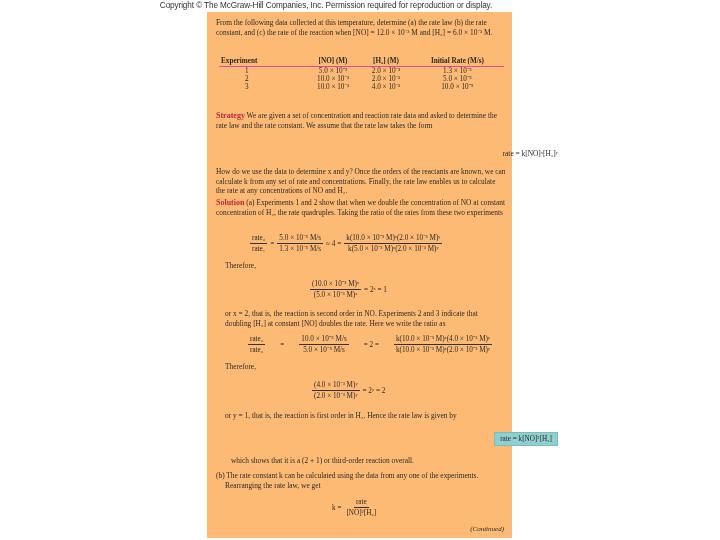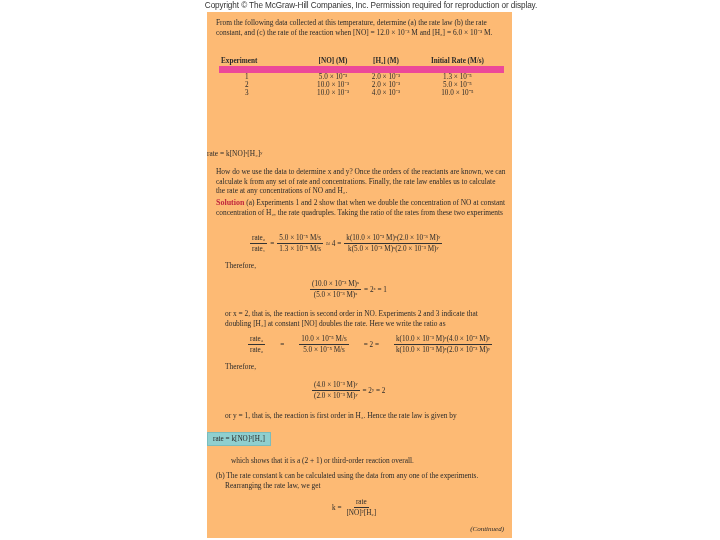--- a/index.html
+++ b/index.html
@@ -1,34 +1,34 @@
 <!DOCTYPE html>
 <html><head>
 <meta charset="utf-8">
 <style>
   html, body { margin:0; padding:0; }
   body { width:720px; height:540px; background:#ffffff; position:relative; overflow:hidden;
          font-family:"Liberation Serif", serif; color:#2a2a2a; }
   .copyright { position:absolute; left:0; top:1px; width:652px; text-align:center;
-               font-family:"Liberation Sans", sans-serif; font-size:8.2px; color:#333; letter-spacing:-0.1px;margin-left:45px; }
+               font-family:"Liberation Sans", sans-serif; font-size:8.2px; color:#333; letter-spacing:-0.1px; }
   .page { position:absolute; left:207px; top:12px; width:305px; height:526px; background:#fdba74; }
   .txt { position:absolute; font-size:7.4px; line-height:9.6px; color:#2b2b2b; }
   .p { left:9px; width:290px; }
   .indent { left:18px; width:280px; }
   table.data { position:absolute; left:12px; top:45px; width:285px; border-collapse:collapse; font-size:7.2px; }
-  table.data th { font-weight:bold; border-bottom:7px solid #ec4899; padding:0 0 1px 0; text-align:center; }
+  table.data th { font-weight:bold; border-bottom:1px solid #ec4899; padding:0 0 1px 0; text-align:center; }
   table.data td { text-align:center; padding:0; line-height:8.2px; }
   table.data th:first-child, table.data td:first-child { text-align:left; padding-left:2px; width:60px; }
   table.data td:first-child { padding-left:26px; }
   .kw { color:#c0273e; font-weight:bold; font-size:8px; }
   .eq { position:absolute; font-size:7.2px; color:#2b2b2b; display:flex; align-items:center; }
   .frac { display:inline-flex; flex-direction:column; align-items:center; margin:0 3px; }
   .frac .num { border-bottom:1px solid #333; padding:0 2px 1px 2px; line-height:8px; white-space:nowrap; }
   .frac .den { padding:1px 2px 0 2px; line-height:8px; white-space:nowrap; }
-  .center-eq { position:absolute; left:0; width:305px; text-align:left; font-size:7.4px; }
+  .center-eq { position:absolute; left:0; width:305px; text-align:right; font-size:7.4px;padding-left:46px; }
   .highlight { display:inline-block; background:#8fcfcf; padding:2px 5px; border:1px solid #7bbcbc; font-size:7.2px; }
   .cont { position:absolute; right:8px; top:513px; font-size:7px; font-style:italic; }
 </style>
 </head>
 <body>
 
 <div class="copyright">Copyright © The McGraw-Hill Companies, Inc. Permission required for reproduction or display.</div>
 
 <div class="page">
 
@@ -58,20 +58,23 @@
       </tr>
       <tr>
         <td>3</td>
         <td>10.0 × 10⁻³</td>
         <td>4.0 × 10⁻³</td>
         <td>10.0 × 10⁻⁵</td>
       </tr>
     </tbody>
   </table>
 
+  <div class="txt p" style="top:99px;">
+    <span class="kw">Strategy</span><span> We are given a set of concentration and reaction rate data and asked to determine the rate law and the rate constant. We assume that the rate law takes the form</span>
+  </div>
 
   <div class="center-eq" style="top:137px;">rate = k[NO]ˣ[H₂]ʸ</div>
 
   <div class="txt p" style="top:155px;">How do we use the data to determine x and y? Once the orders of the reactants are known, we can calculate k from any set of rate and concentrations. Finally, the rate law enables us to calculate the rate at any concentrations of NO and H₂.</div>
 
   <div class="txt p" style="top:186px;">
     <span class="kw">Solution</span><span> (a) Experiments 1 and 2 show that when we double the concentration of NO at constant concentration of H₂, the rate quadruples. Taking the ratio of the rates from these two experiments</span>
   </div>
 
   <div class="eq" style="left:40px; top:222px;">

